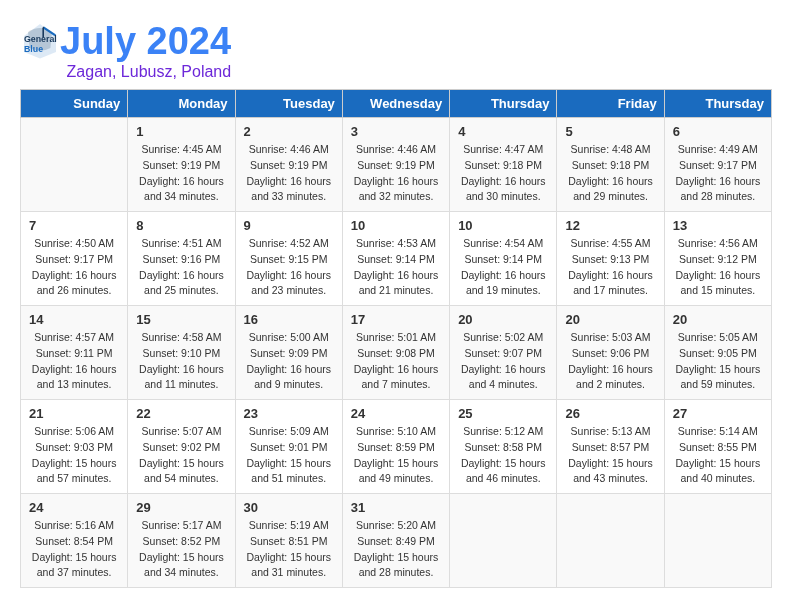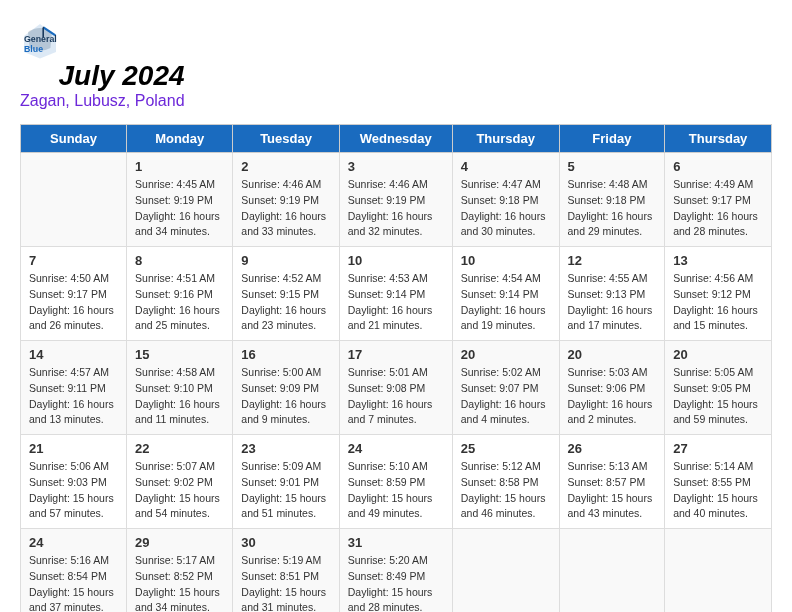--- a/index.html
+++ b/index.html
@@ -5,77 +5,76 @@
     * { margin: 0; padding: 0; box-sizing: border-box; }
     body {
       font-family: Arial, sans-serif;
       background: #fff;
       width: 792px;
       min-height: 612px;
       padding: 20px;
     }
     .header {
       display: flex;
-      justify-content: center;
+      justify-content: flex-start;
       align-items: flex-start;
-      margin-bottom: 14px;
-      flex-direction: column;
+      margin-bottom: 8px;
     }
     .logo {
       display: flex;
       align-items: center;
       gap: 8px;
     }
     .logo-icon {
       width: 40px;
       height: 40px;
     }
     .title-block {
       text-align: right;
     }
     .month-title {
-      font-size: 28px;
+      font-size: 38px;
       font-weight: bold;
-      color: #000000;
-      font-style: italic;
+      color: #3b82f6;
     }
     .location-title {
       font-size: 16px;
       color: #6d28d9;
     }
     table {
       width: 100%;
       border-collapse: collapse;
     }
     thead tr th {
       background-color: #1a6bbf;
       color: #fff;
-      padding: 6px 20px;
+      padding: 6px 7px;
       font-size: 13px;
-      text-align: center;
+      text-align: right;
       border: 1px solid #ccc;
     }
     tbody tr td {
       vertical-align: top;
       padding: 6px 8px;
       font-size: 11px;
       color: #333;
       border: 1px solid #ddd;
       min-height: 80px;
       width: 14.28%;
     }
     .day-number {
       font-size: 13px;
       font-weight: bold;
       margin-bottom: 3px;
     }
     .day-info {
       font-size: 10.5px;
       color: #333;
       line-height: 1.5;
+      text-align: center;
     }
     tbody tr:nth-child(odd) td {
       background-color: #f9f9f9;
     }
     tbody tr:nth-child(even) td {
       background-color: #fff;
     }
   </style>
 </head>
 <body>

